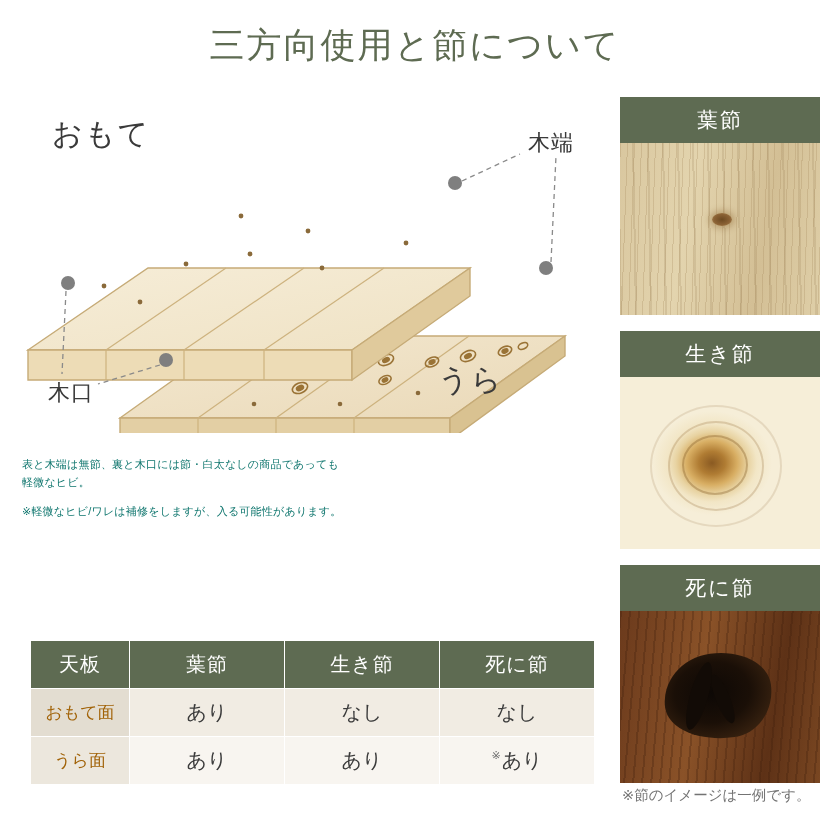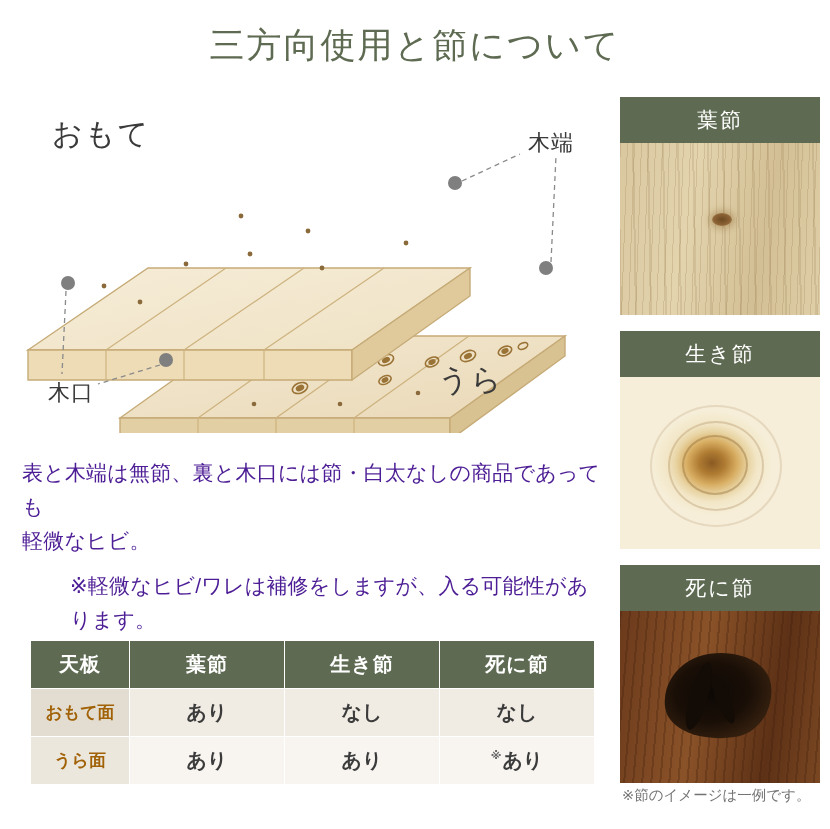--- a/index.html
+++ b/index.html
@@ -71,27 +71,27 @@
   }
   .lbl-kobata { left: 528px; top: 40px; }
   .lbl-koguchi { left: 48px; top: 290px; }
 
   
   .body-text {
     position: absolute;
     left: 22px;
     top: 368px;
     width: 580px;
-    font-size: 21px;
+    font-size: 11px;
     line-height: 1.62;
-    color: #4c1d95;
+    color: #0f766e;
     letter-spacing: 0.2px;
   }
   .body-text p { margin: 0; }
-  .body-text .note { margin-top: 11px; margin-left: 48px; }
+  .body-text .note { margin-top: 11px; }
 
   
   .table-heading {
     position: absolute;
     left: 25px;
     top: 518px;
     font-size: 19px;
     color: #3b3b3b;
     letter-spacing: 0.5px;
   }
@@ -102,21 +102,21 @@
     left: 30px;
     top: 552px;
     width: 552px;
     border-collapse: collapse;
     table-layout: fixed;
   }
   table.knot-table th,
   table.knot-table td {
     border: 1px solid #ffffff;
     text-align: center;
-    font-weight: bold;
+    font-weight: normal;
   }
   table.knot-table thead th {
     background: #5e6b52;
     color: #ffffff;
     font-size: 20px;
     height: 45px;
     letter-spacing: 1px;
   }
   table.knot-table thead th.first-col {
     background: #5e6b52;

